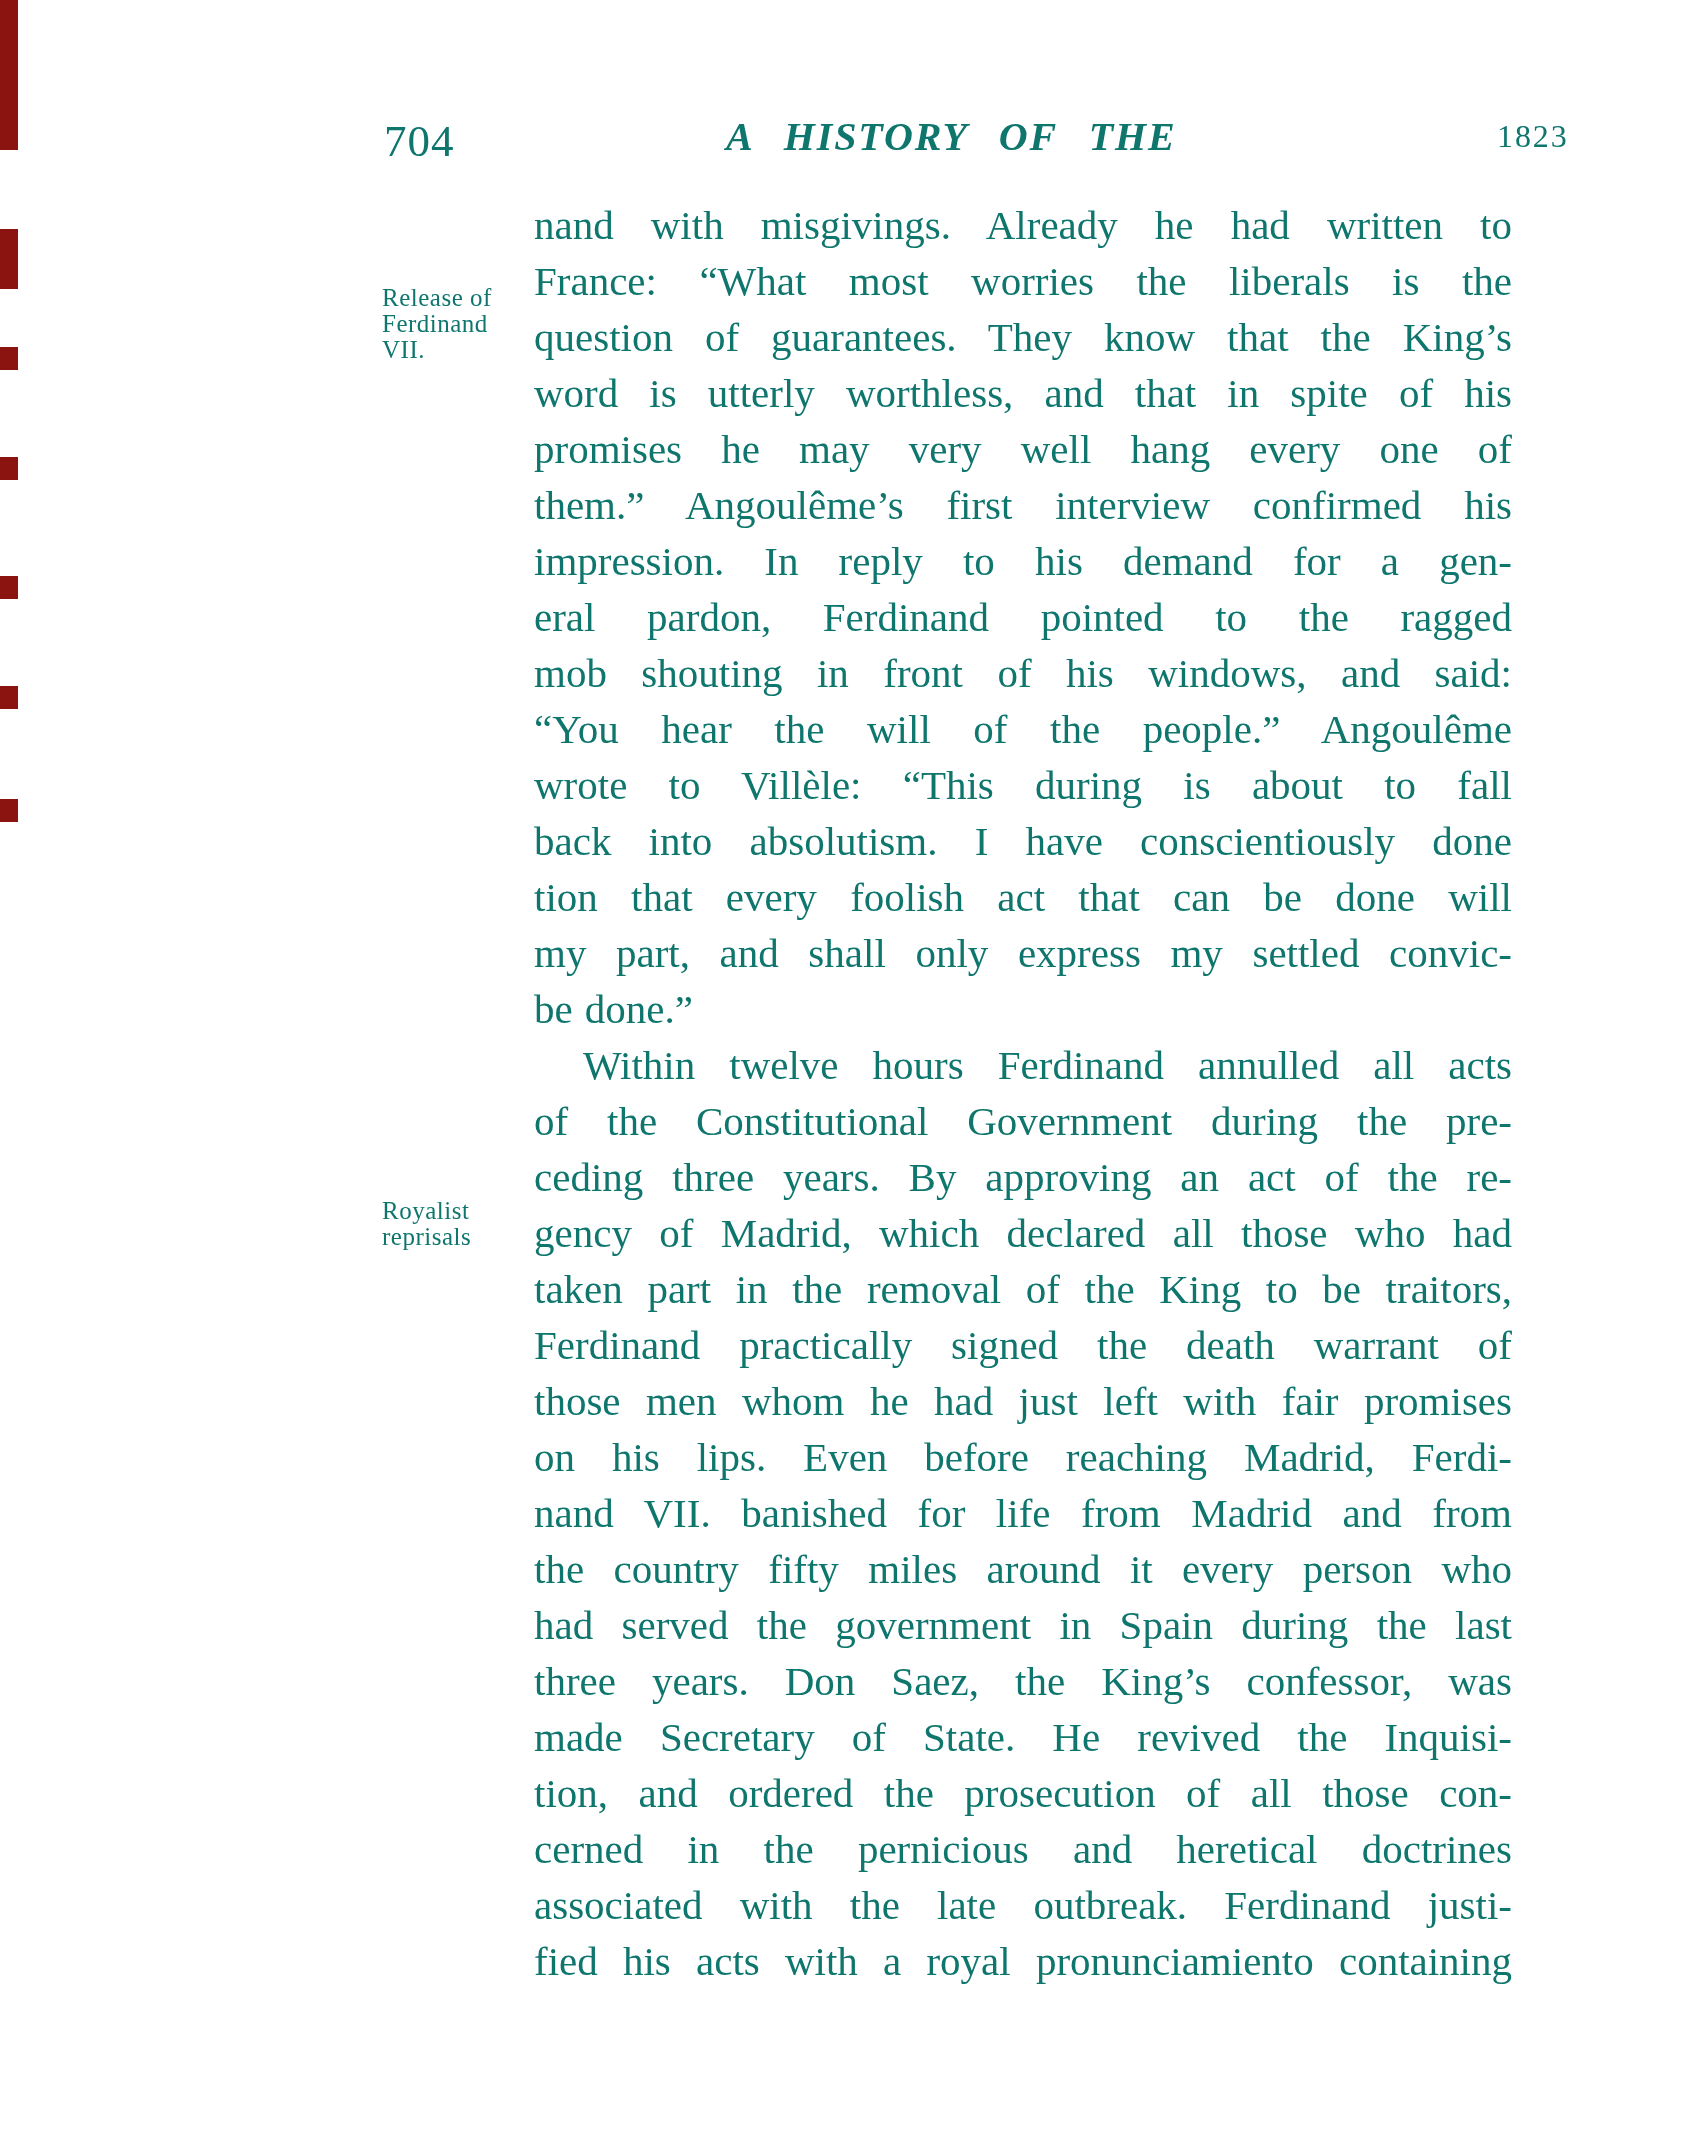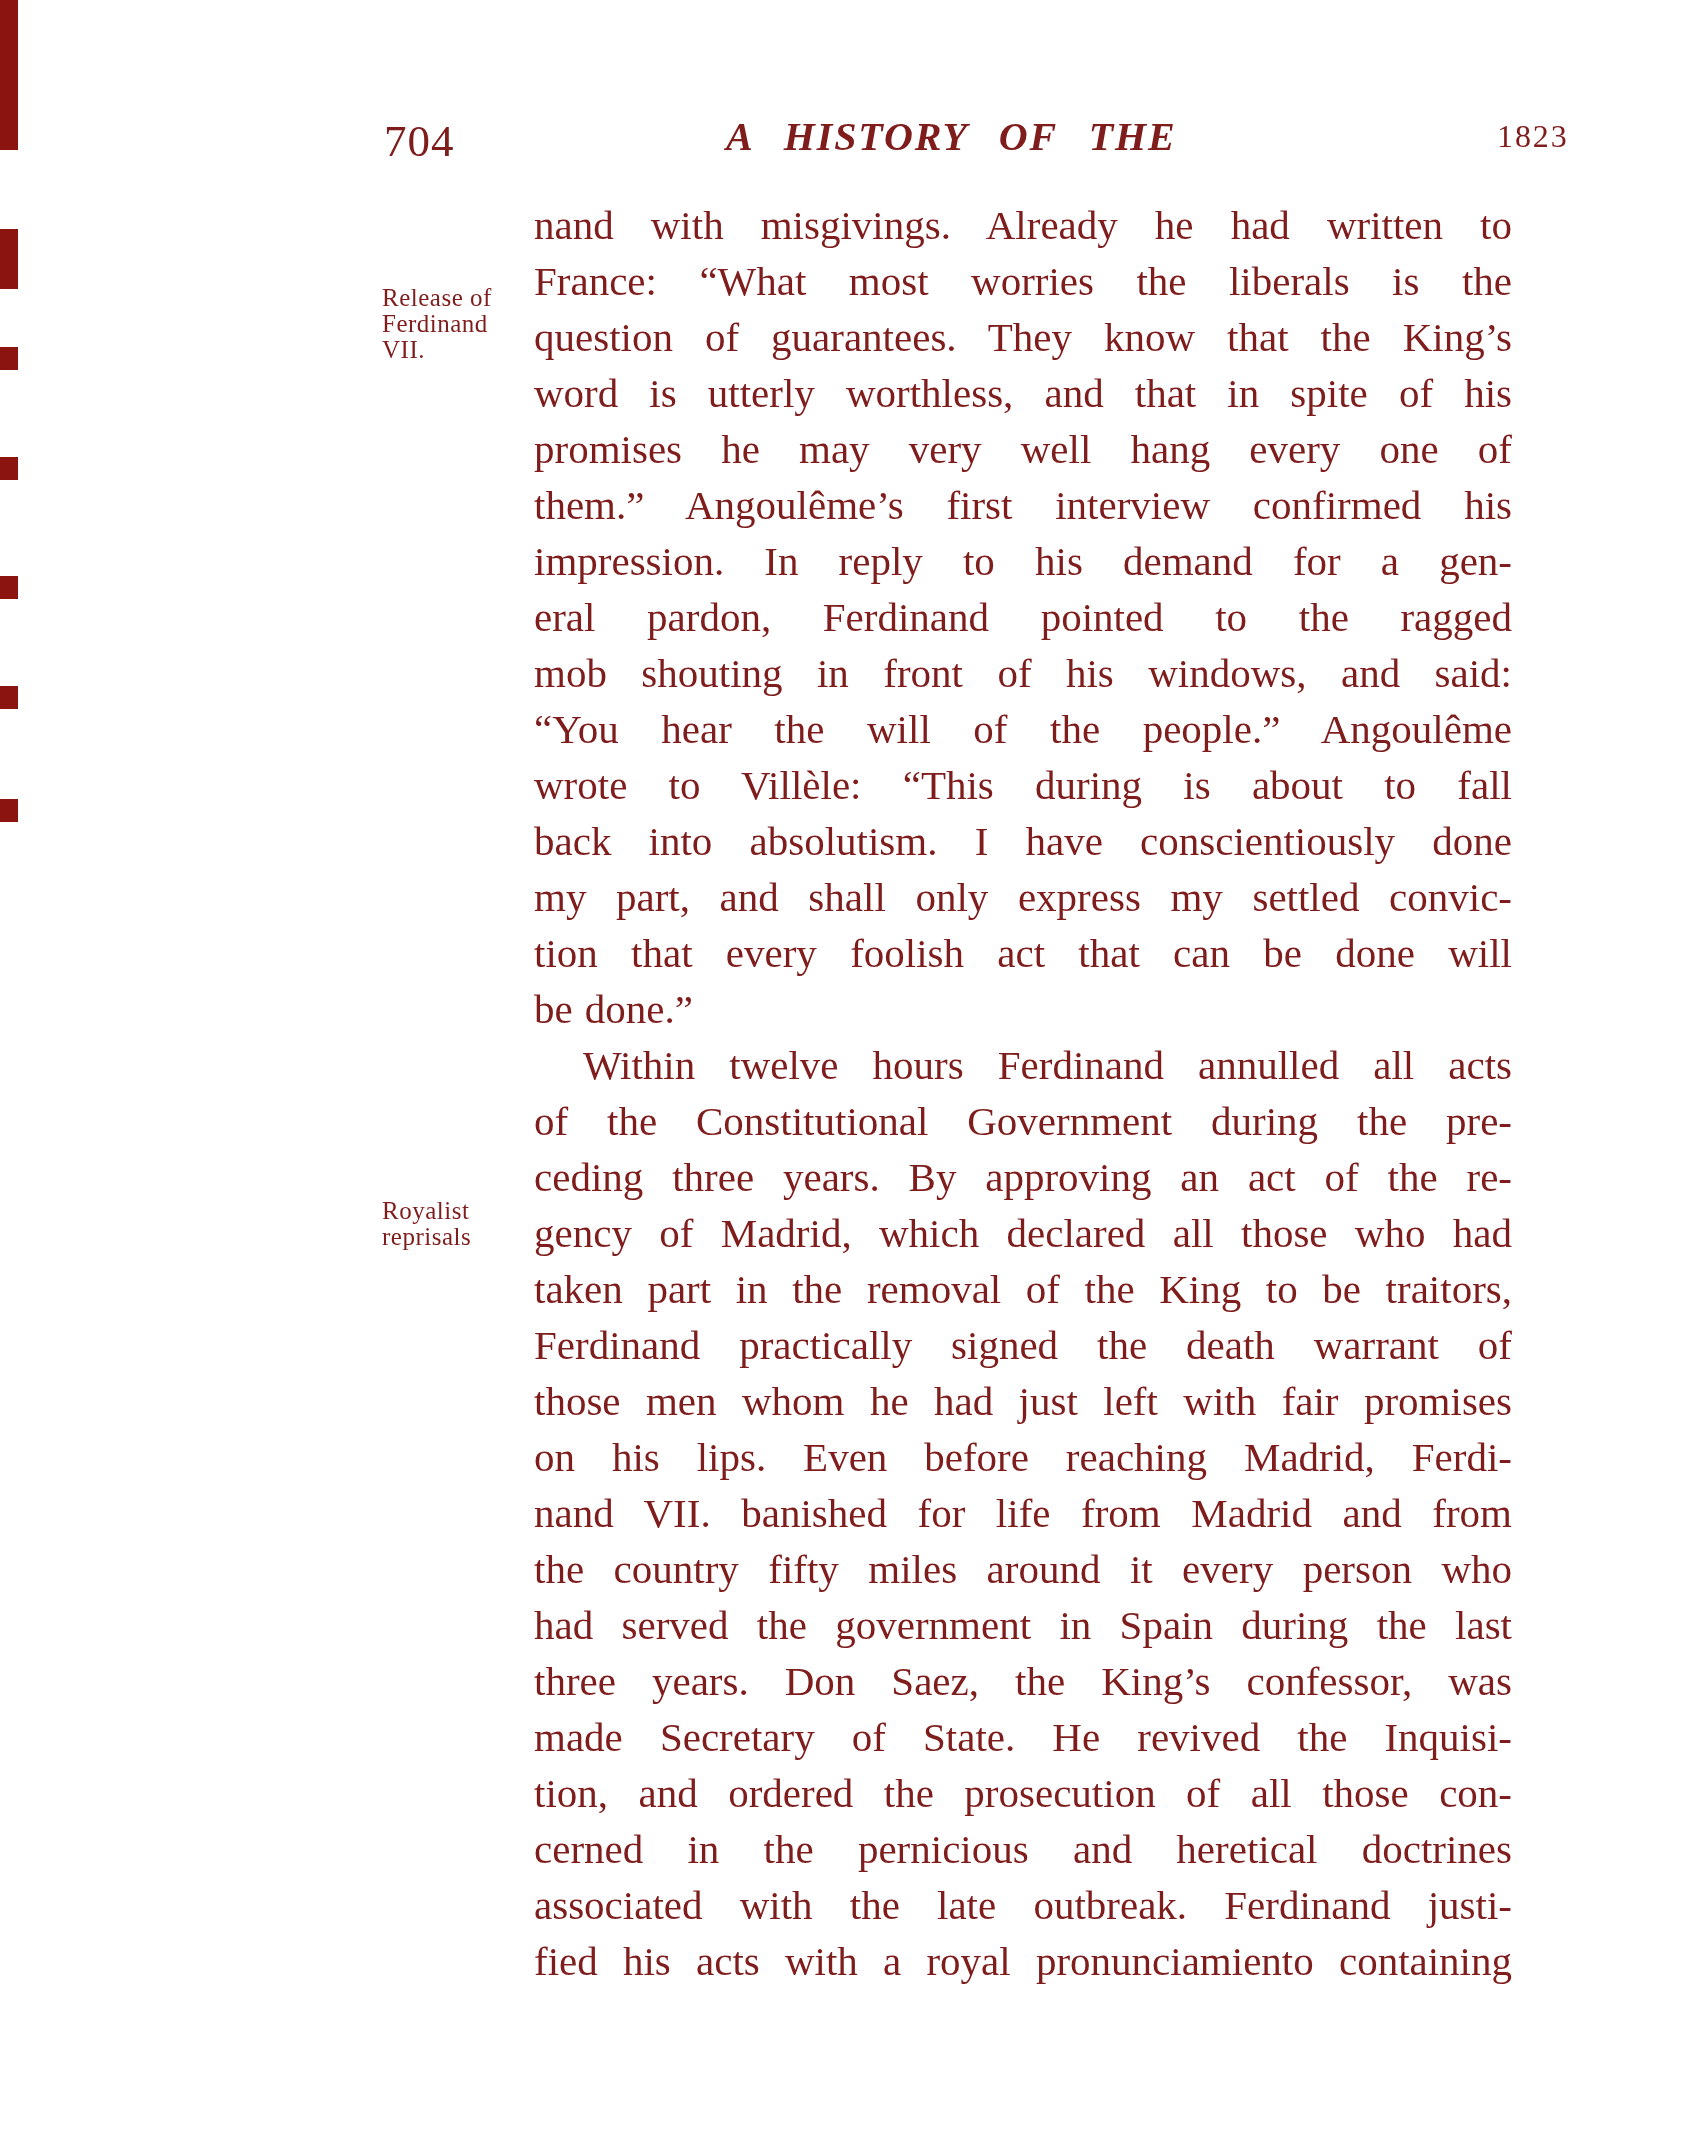--- a/index.html
+++ b/index.html
@@ -3,21 +3,21 @@
 <meta charset="utf-8">
 <style>
   html, body { margin: 0; padding: 0; background: #ffffff; }
   .page {
     position: relative;
     width: 1701px;
     height: 2153px;
     background: #ffffff;
     overflow: hidden;
     font-family: "Liberation Serif", "DejaVu Serif", serif;
-    color: #7f1d1d;
+    color: #0f766e;
   }
   
   .scan-bar {
     position: absolute;
     left: 0;
     width: 18.4px;
   }
   
   .pagenum {
     position: absolute;
@@ -114,22 +114,22 @@
       <div class="line">question of guarantees.  They know that the King’s</div>
       <div class="line">word is utterly worthless, and that in spite of his</div>
       <div class="line">promises he may very well hang every one of</div>
       <div class="line">them.”  Angoulême’s first interview confirmed his</div>
       <div class="line">impression.  In reply to his demand for a gen-</div>
       <div class="line">eral pardon, Ferdinand pointed to the ragged</div>
       <div class="line">mob shouting in front of his windows, and said:</div>
       <div class="line">“You hear the will of the people.”  Angoulême</div>
       <div class="line">wrote to Villèle: “This during is about to fall</div>
       <div class="line">back into absolutism.  I have conscientiously done</div>
+      <div class="line">tion that every foolish act that can be done will</div>
       <div class="line">my part, and shall only express my settled convic-</div>
-      <div class="line">tion that every foolish act that can be done will</div>
       <div class="line end">be done.”</div>
       <div class="line indent">Within twelve hours Ferdinand annulled all acts</div>
       <div class="line">of the Constitutional Government during the pre-</div>
       <div class="line">ceding three years.  By approving an act of the re-</div>
       <div class="line">gency of Madrid, which declared all those who had</div>
       <div class="line">taken part in the removal of the King to be traitors,</div>
       <div class="line">Ferdinand practically signed the death warrant of</div>
       <div class="line">those men whom he had just left with fair promises</div>
       <div class="line">on his lips.  Even before reaching Madrid, Ferdi-</div>
       <div class="line">nand VII. banished for life from Madrid and from</div>

